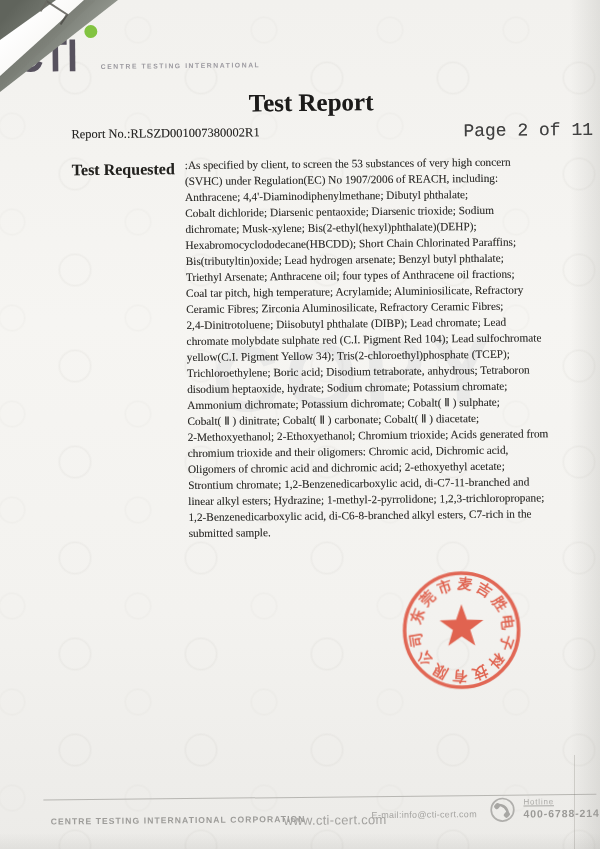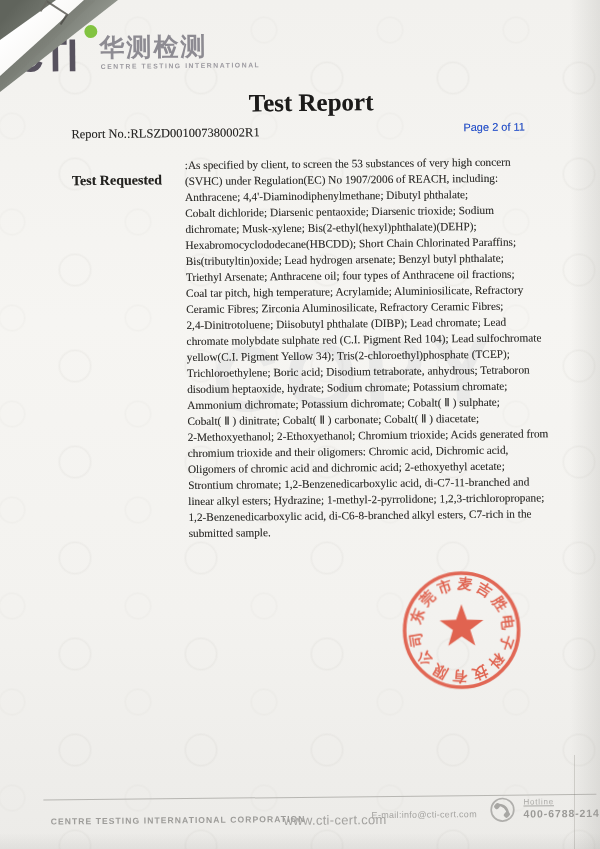--- a/index.html
+++ b/index.html
@@ -52,28 +52,27 @@
     font-family:"Liberation Serif",serif;font-weight:700;font-size:25px;color:#1c1b1a;
     text-shadow:0 0 .5px rgba(40,40,40,.45);
   }
   .report-no{
     position:absolute;left:70px;top:128px;
     font-family:"Liberation Serif",serif;font-size:12.5px;color:#262523;
     text-shadow:0 0 .4px rgba(50,50,50,.4);
   }
   .page-no{
     position:absolute;left:462px;top:126px;
-    font-family:Liberation Sans, sans-serif;font-size:11px;color:#1d4ed8;
+    font-family:Liberation Mono, monospace;font-size:18px;color:#404040;
     text-shadow:0 0 .4px rgba(50,50,50,.4);
   }
   .section-label{
     position:absolute;left:70px;top:162px;
-    font-family:"Liberation Serif",serif;font-weight:700;font-size:14px;color:#23221f;
+    font-family:"Liberation Serif",serif;font-weight:700;font-size:16px;color:#23221f;
     text-shadow:0 0 .4px rgba(50,50,50,.4);
-    margin-top:12px;
   }
   .body-text{
     position:absolute;left:183px;top:159px;width:395px;
     font-family:"Liberation Serif",serif;font-size:11.3px;line-height:16px;color:#2d2c29;
     white-space:pre;text-shadow:0 0 .45px rgba(55,55,55,.4);
   }
   .copy-wm{
     position:absolute;left:208px;top:332px;
     font-size:93px;font-weight:700;letter-spacing:6px;line-height:1;
     color:rgba(150,158,172,0.12);transform:rotate(-2deg);
@@ -124,21 +123,20 @@
 <body>
 
 <div class="scan">
   <div class="paper"></div>
   <div class="wm-rings"></div>
 
   <div class="rot">
 
     <div class="logo-cti">CTI</div>
     <div class="logo-dot"></div>
-    <div class="logo-cn">华测检测</div>
     <div class="logo-tag">CENTRE TESTING INTERNATIONAL</div>
 
     <div class="doc-title">Test Report</div>
     <div class="report-no">Report No.:RLSZD001007380002R1</div>
     <div class="page-no">Page 2 of 11</div>
 
     <div class="copy-wm">COPY</div>
 
     <div class="section-label">Test Requested</div>
     <div class="body-text">:As specified by client, to screen the 53 substances of very high concern

